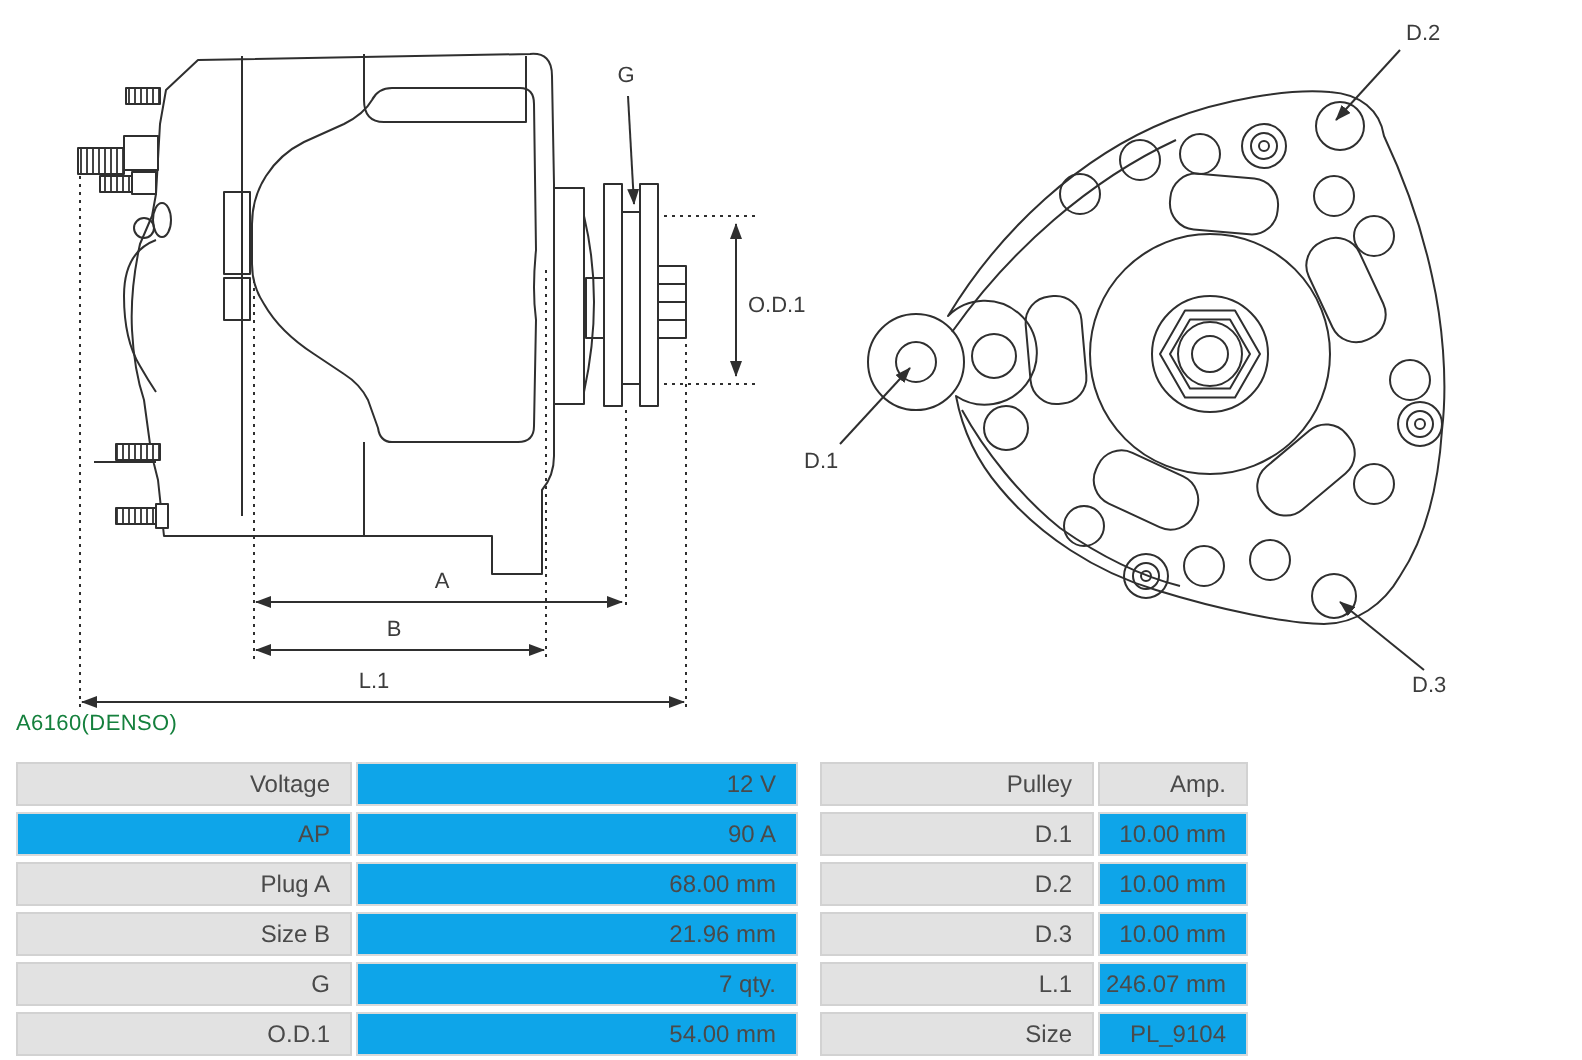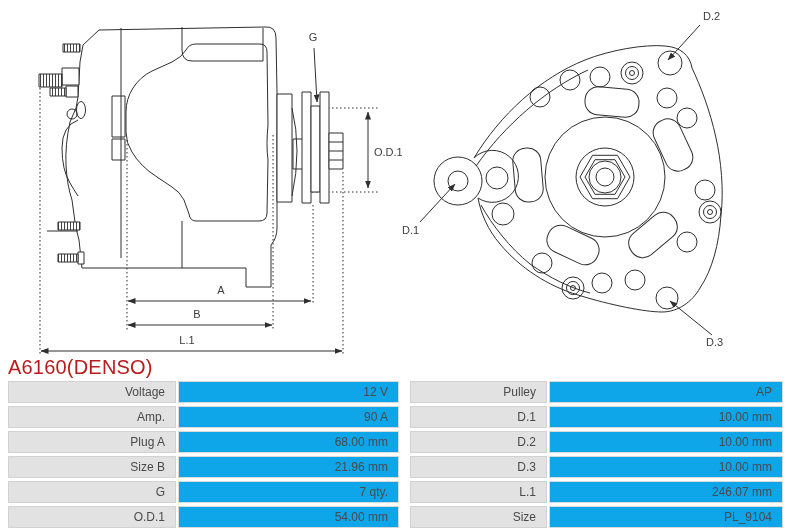--- a/index.html
+++ b/index.html
@@ -1,21 +1,21 @@
 <!DOCTYPE html>
 <html><head>
 <meta charset="utf-8">
 <style>
   html,body{margin:0;padding:0;background:#fff;}
   .page{position:relative;width:791px;height:530px;background:#fff;overflow:hidden;
         font-family:"Liberation Sans",sans-serif;}
   .drawing{position:absolute;left:0;top:0;}
-  .title{position:absolute;left:8px;top:356px;margin:0;font-size:20px;font-weight:500;
-         letter-spacing:.2px;color:#b91c1c;}
-  .spec{position:absolute;left:8px;top:381px;width:775px;
+  .title{position:absolute;left:8px;top:356px;margin:0;font-size:11px;font-weight:500;
+         letter-spacing:.2px;color:#15803d;}
+  .spec{position:absolute;left:8px;top:381px;width:616px;
         display:grid;grid-template-columns:168px 221px 7px 137px auto;
         grid-auto-rows:22px;row-gap:3px;column-gap:2px;font-size:12px;color:#4a4a4a;}
   .cell{display:flex;align-items:center;justify-content:flex-end;
         padding-right:10px;border:1px solid #d9d9d9;background:#0ea5e9;}
   .cell.lab{background:#e2e2e2;border-color:#d2d2d2;}
   .cell.gap{border:none;background:transparent;padding:0;}
   svg text{font-family:"Liberation Sans",sans-serif;font-size:11px;fill:#3c3c3c;}
 </style>
 </head>
 <body>
@@ -184,23 +184,23 @@
     <text x="706" y="346">D.3</text>
   </svg>
 
   <h1 class="title">A6160(DENSO)</h1>
 
   <div class="spec">
     <div class="cell lab">Voltage</div>
     <div class="cell">12 V</div>
     <div class="cell gap"></div>
     <div class="cell lab">Pulley</div>
+    <div class="cell lab">Amp.</div>
+
     <div class="cell">AP</div>
-
-    <div class="cell lab">Amp.</div>
     <div class="cell">90 A</div>
     <div class="cell gap"></div>
     <div class="cell lab">D.1</div>
     <div class="cell">10.00 mm</div>
 
     <div class="cell lab">Plug A</div>
     <div class="cell">68.00 mm</div>
     <div class="cell gap"></div>
     <div class="cell lab">D.2</div>
     <div class="cell">10.00 mm</div>

